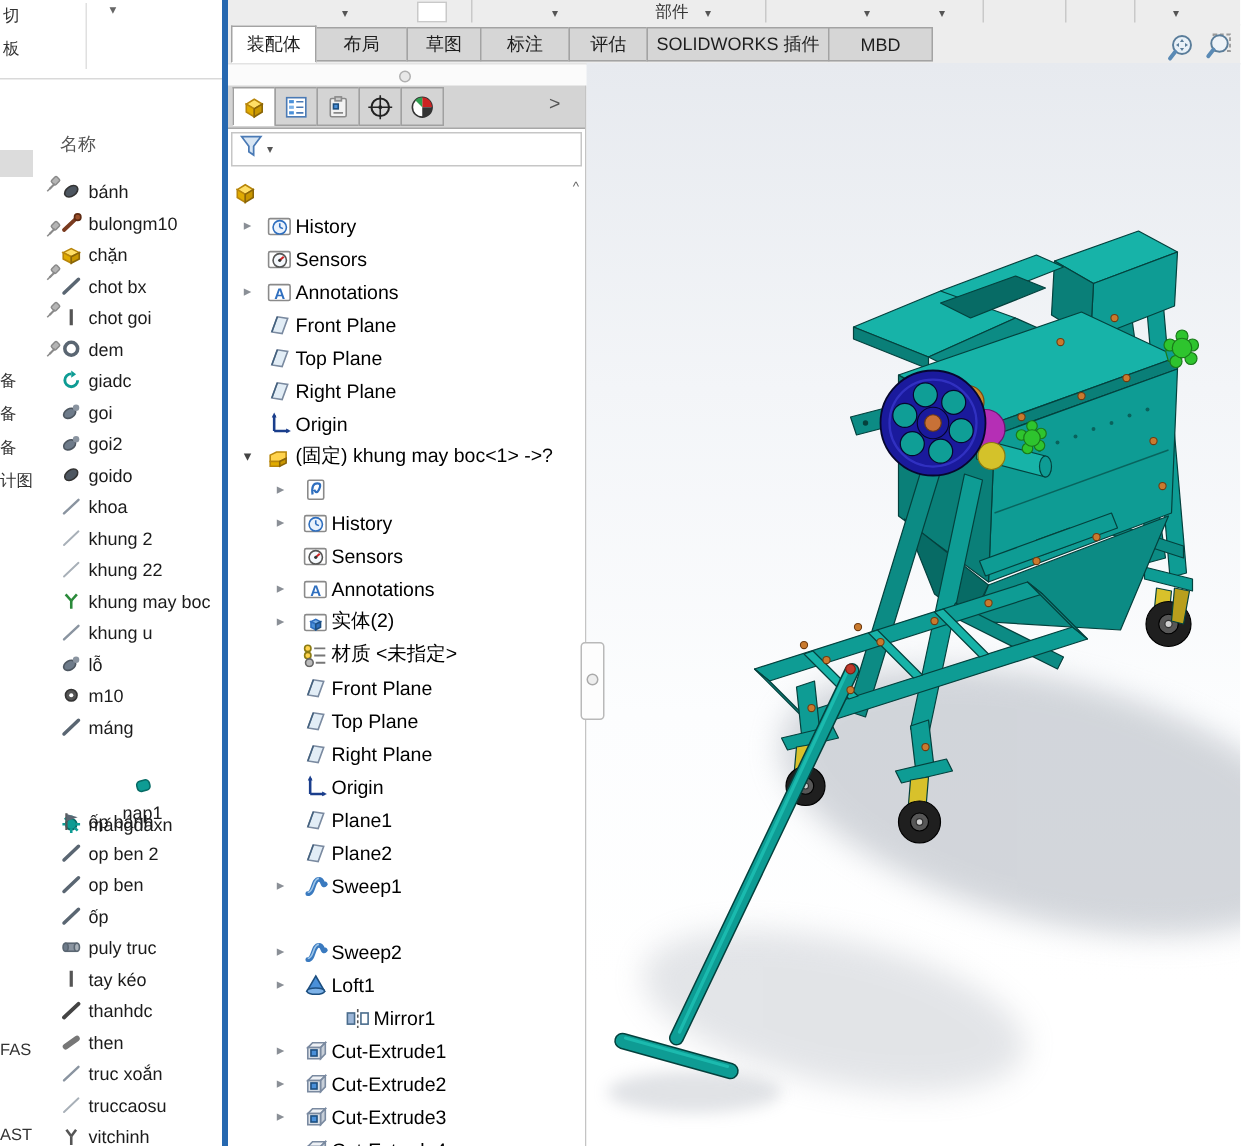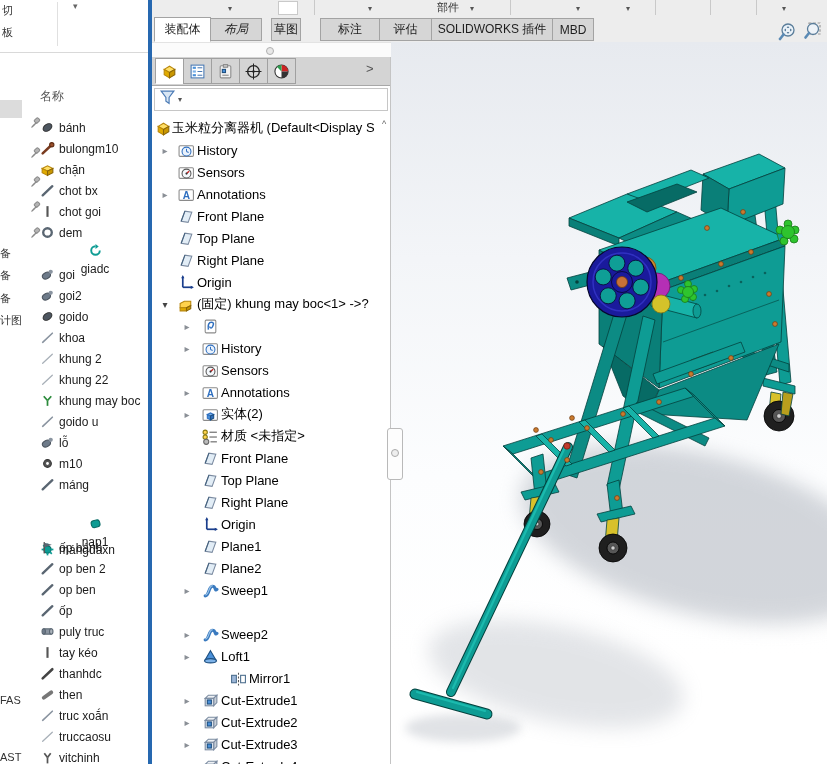--- a/index.html
+++ b/index.html
@@ -155,21 +155,21 @@
               <line x1="7" y1="2" x2="7" y2="12" stroke="#555" stroke-width="2"></line>
             </svg></span>
           <span class="lbl">chot goi</span>
         </div>
         <div class="abs exp-row" style="top: 222px;">
           <span class="exp-ic"><svg viewBox="0 0 14 14" width="15" height="15">
               <circle cx="7" cy="7" r="4" fill="none" stroke="#5a6672" stroke-width="2.2"></circle>
             </svg></span>
           <span class="lbl">dem</span>
         </div>
-        <div class="abs exp-row" style="top: 243px; flex-direction: column;">
+        <div class="abs exp-row" style="top: 243px;">
           <span class="exp-ic"><svg viewBox="0 0 14 14" width="15" height="15">
               <path d="M11,7 A4,4 0 1 1 7,3" fill="none" stroke="#0e9c94" stroke-width="1.8"></path>
               <polygon points="7,1 7,5.5 10,3.2" fill="#0e9c94"></polygon>
             </svg></span>
           <span class="lbl">giadc</span>
         </div>
         <div class="abs exp-row" style="top: 264px;">
           <span class="exp-ic"><svg viewBox="0 0 14 14" width="15" height="15">
               <ellipse cx="6" cy="8" rx="4" ry="2.8" transform="rotate(-30 6 8)" fill="#6e7b8a" stroke="#4d5660"></ellipse>
               <circle cx="10" cy="4.5" r="2" fill="#8a94a0"></circle>
@@ -212,21 +212,21 @@
               <line x1="7" y1="7" x2="7" y2="12" stroke="#2a8a3a" stroke-width="1.6"></line>
               <line x1="7" y1="7" x2="3.5" y2="3" stroke="#2a8a3a" stroke-width="1.6"></line>
               <line x1="7" y1="7" x2="10.5" y2="3" stroke="#2a8a3a" stroke-width="1.6"></line>
             </svg></span>
           <span class="lbl">khung may boc</span>
         </div>
         <div class="abs exp-row" style="top: 411px;">
           <span class="exp-ic"><svg viewBox="0 0 14 14" width="15" height="15">
               <line x1="2.5" y1="11.5" x2="11.5" y2="3" stroke="#8a94a0" stroke-width="1.5" stroke-linecap="round"></line>
             </svg></span>
-          <span class="lbl">goido u</span>
+          <span class="lbl">khung u</span>
         </div>
         <div class="abs exp-row" style="top: 432px;">
           <span class="exp-ic"><svg viewBox="0 0 14 14" width="15" height="15">
               <ellipse cx="6" cy="8" rx="4" ry="2.8" transform="rotate(-30 6 8)" fill="#6e7b8a" stroke="#4d5660"></ellipse>
               <circle cx="10" cy="4.5" r="2" fill="#8a94a0"></circle>
             </svg></span>
           <span class="lbl">lỗ</span>
         </div>
         <div class="abs exp-row" style="top: 453px;">
           <span class="exp-ic"><svg viewBox="0 0 14 14" width="15" height="15">
@@ -348,26 +348,26 @@
       <div class="abs sliver-caret" style="left: 630px;">▾</div>
       <div class="abs sliver-div" style="left: 162px;"></div>
       <div class="abs sliver-div" style="left: 358px;"></div>
       <div class="abs sliver-div" style="left: 503px;"></div>
       <div class="abs sliver-div" style="left: 558px;"></div>
       <div class="abs sliver-div" style="left: 604px;"></div>
     </div>
 
   <div id="tabrow" class="abs">
       <div class="rtab active" style="left: 2px; width: 57px;">装配体</div>
-      <div class="rtab" style="left: 58px; width: 52px; font-style: italic;">布局</div>
-      <div class="rtab" style="left: 119px; width: 30px;">草图</div>
+      <div class="rtab" style="left: 58px; width: 62px;">布局</div>
+      <div class="rtab" style="left: 119px; width: 50px;">草图</div>
       <div class="rtab" style="left: 168px; width: 60px;">标注</div>
       <div class="rtab" style="left: 227px; width: 53px;">评估</div>
       <div class="rtab" style="left: 279px; width: 122px;">SOLIDWORKS 插件</div>
-      <div class="rtab" style="left: 400px; width: 42px;">MBD</div>
+      <div class="rtab" style="left: 400px; width: 70px;">MBD</div>
     </div>
 
   <div id="panel-strip" class="abs">
     <div id="strip-dot" class="abs"></div>
   </div>
 
   <div id="fm" class="abs">
     <div id="fm-tabs" class="abs">
         <div class="fm-tab active" style="left: 3px;">
           <svg viewBox="0 0 16 16" width="17" height="17">
@@ -419,21 +419,20 @@
           </svg></span>
       <span class="caret">▾</span>
     </div>
     <div id="tree" class="abs">
         <div class="trow" style="top: 2px; left: 0px; width: 238px;">
           <span class="tic" style="left:3px"><svg viewBox="0 0 16 16" width="17" height="17">
               <polygon points="3,6 8,3 13,6 8,9" fill="#ffdf66" stroke="#b8860b"></polygon>
               <polygon points="3,6 8,9 8,14 3,11" fill="#e0ab00" stroke="#b8860b"></polygon>
               <polygon points="13,6 8,9 8,14 13,11" fill="#c99700" stroke="#8a6508"></polygon>
             </svg></span>
-          <span class="tlbl" style="left:20px">玉米粒分离器机  (Default&lt;Display S</span>
         </div>
         <div class="trow" style="top: 24px; left: 0px; width: 238px;">
           <span class="arr" style="left:8px">▸</span>
           <span class="tic" style="left:26px"><svg viewBox="0 0 16 16" width="17" height="17">
               <rect x="1" y="3.5" width="13.5" height="10" rx="1" fill="#fff" stroke="#8a8a8a"></rect>
               <circle cx="8" cy="9" r="4.2" fill="#eaf2fc" stroke="#2f6fbf"></circle>
               <line x1="8" y1="9" x2="8" y2="6.4" stroke="#2f6fbf" stroke-width="1"></line>
               <line x1="8" y1="9" x2="10" y2="9.8" stroke="#2f6fbf" stroke-width="1"></line>
             </svg></span>
           <span class="tlbl" style="left:45px">History</span>

